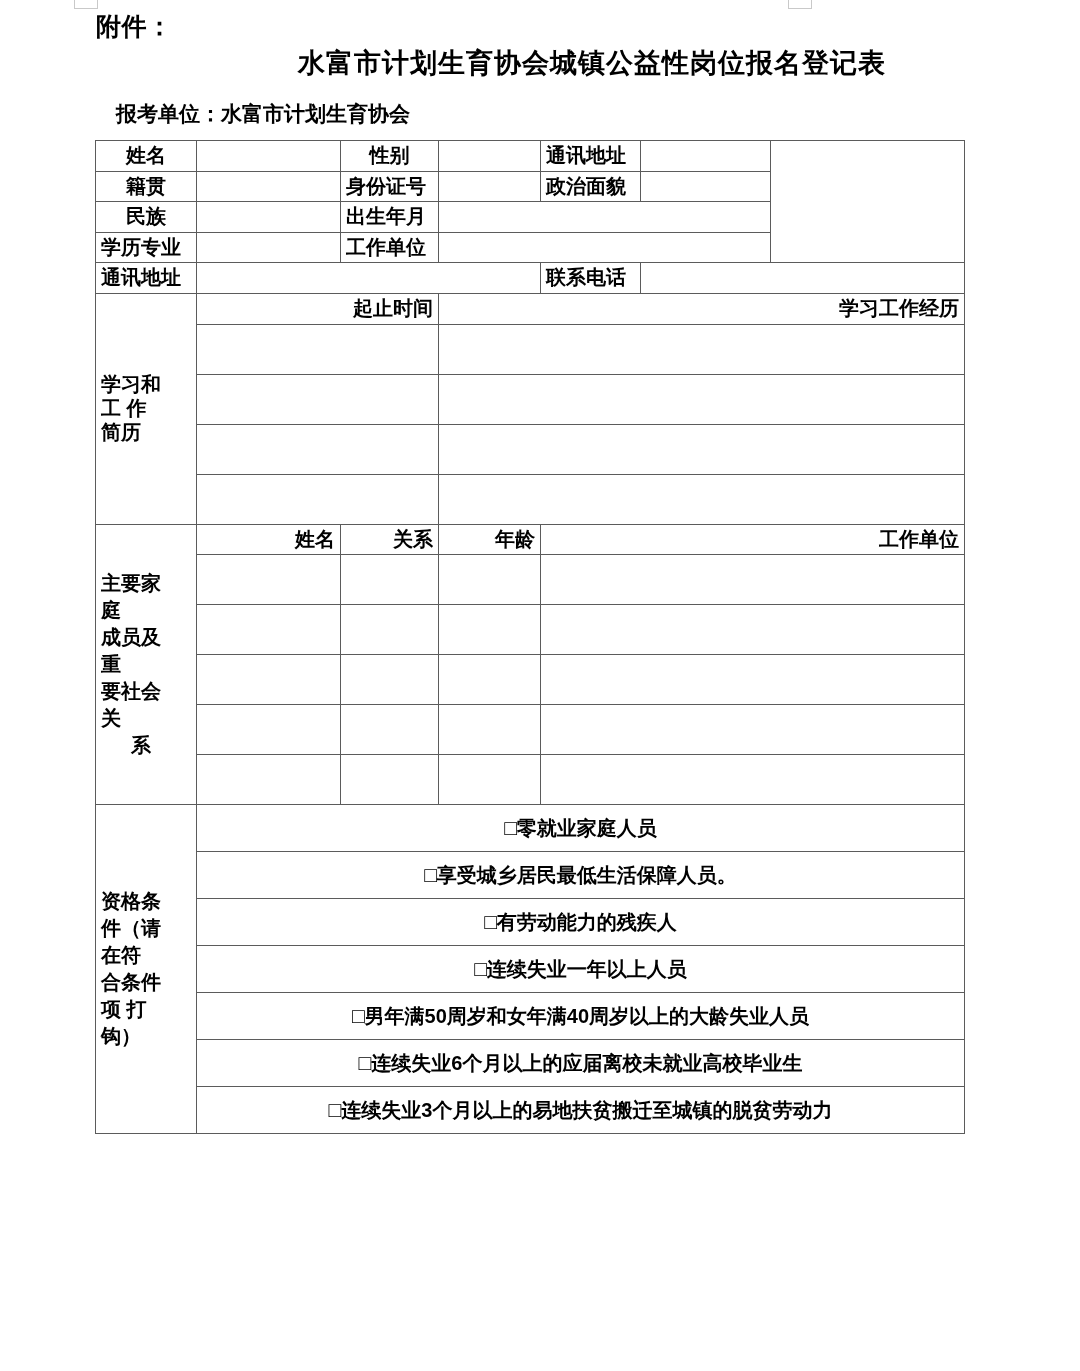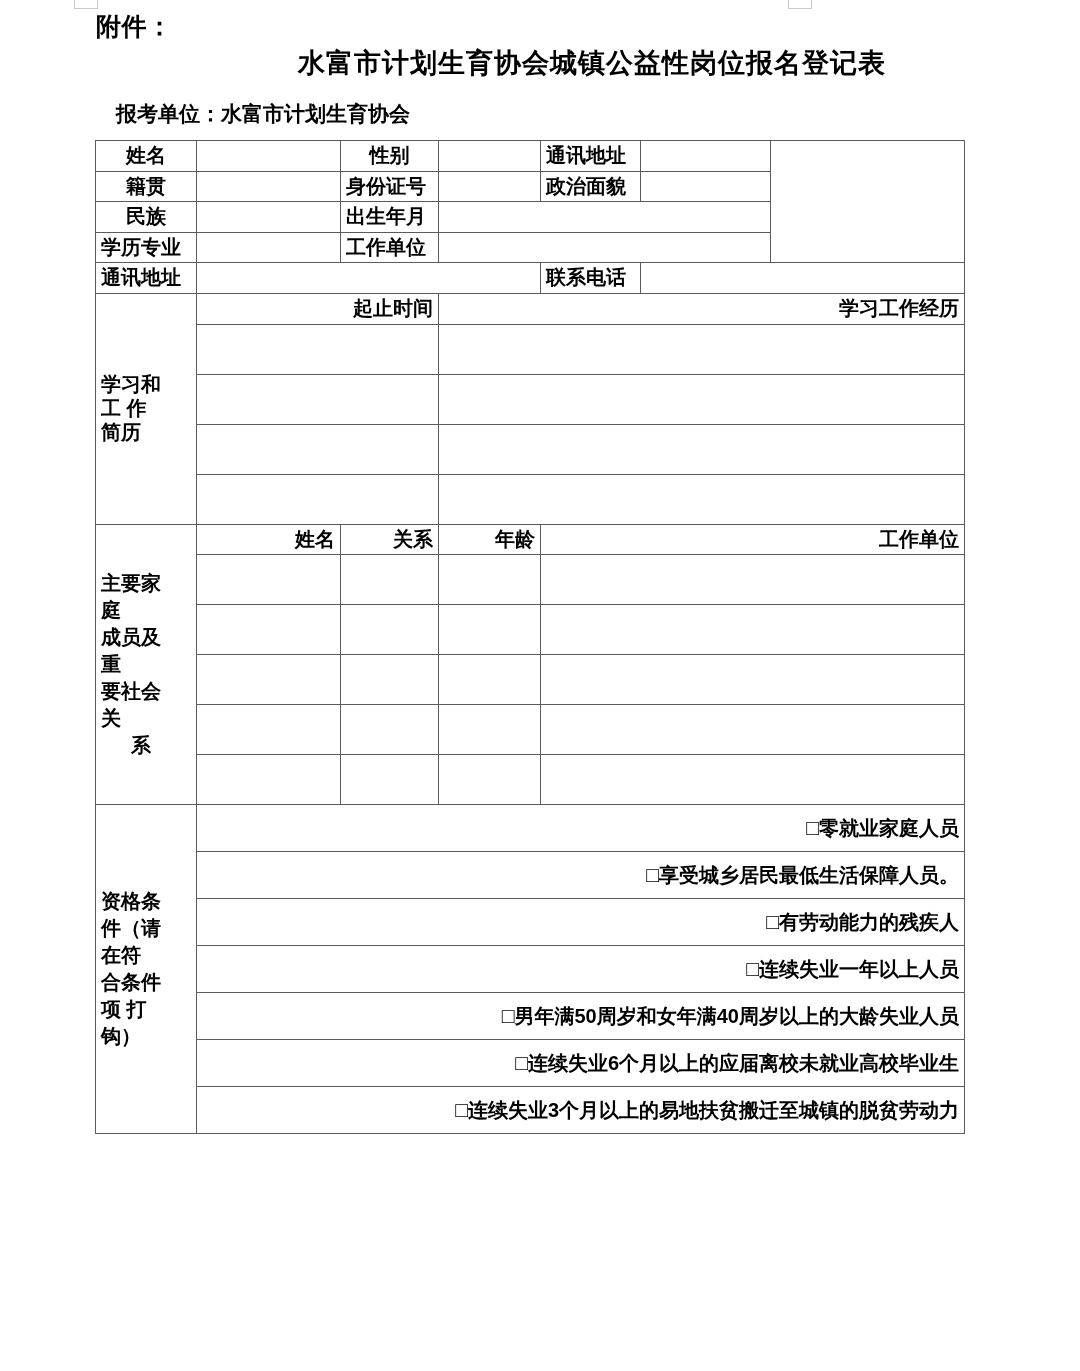--- a/index.html
+++ b/index.html
@@ -92,21 +92,21 @@
     word-break: break-all;
   }
   td.vlabel.tight { line-height: 1.35; }
   .sect-head {
     text-align: right;
     font-size: 21px;
     font-weight: bold;
   }
   td.blank { height: 43px; }
   td.cond {
-    text-align: right;
+    text-align: center;
     font-size: 21px;
     font-weight: bold;
     padding-left: 12px;
     height: 40px;
     white-space: nowrap;
   }
   .chk { font-size: 21px; }
 </style>
 </head>
 <body>

